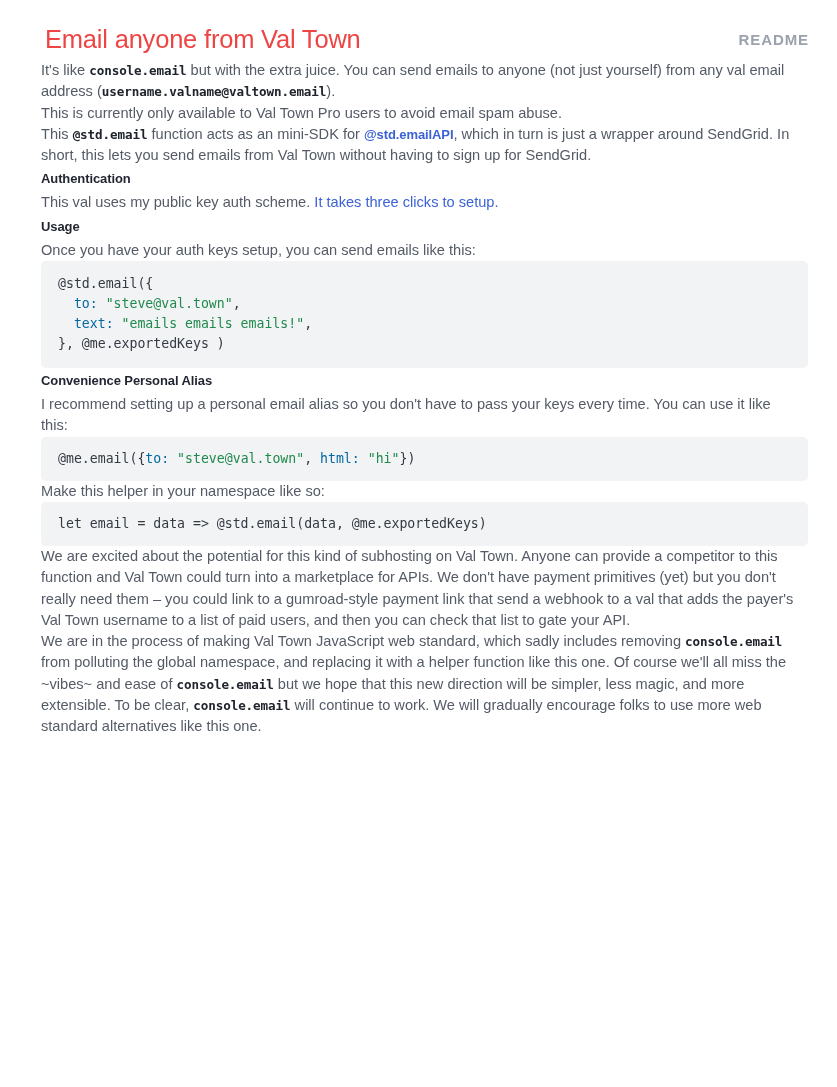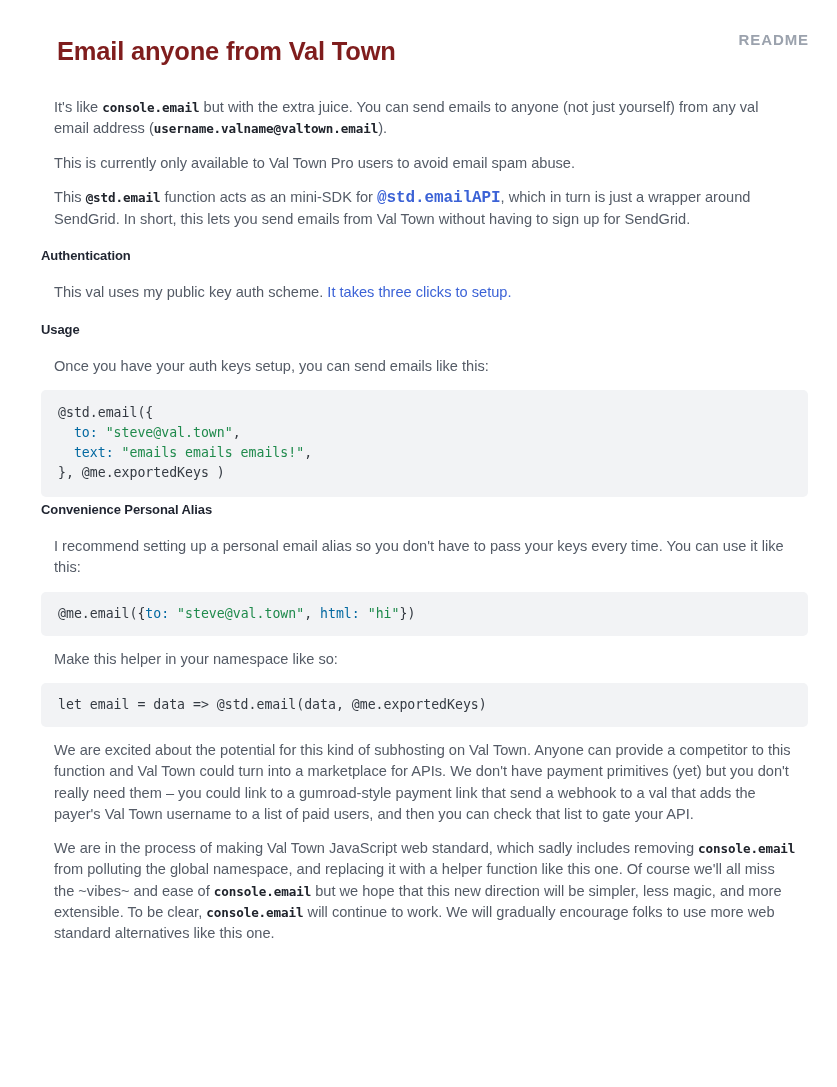--- a/index.html
+++ b/index.html
@@ -24,24 +24,24 @@
   
   .header-row {
     position: relative;
     display: flex;
     align-items: flex-start;
     justify-content: space-between;
   }
   h1.doc-title {
     font-size: 25.5px;
     line-height: 34px;
-    font-weight: 700;
-    color: #7f1d1d;
+    font-weight: 400;
+    color: #ef4444;
     letter-spacing: -0.2px;
-    margin: 16px;
+    margin: 4px;
     padding: 0;
   }
   .readme-badge {
     font-size: 15px;
     letter-spacing: 0.9px;
     font-weight: 600;
     color: #9ba2ad;
     margin-top: 13px;
     margin-right: 0px;
     white-space: nowrap;
@@ -59,43 +59,43 @@
   .mt-auth   { margin-top: 33px; }
   .mt-usage  { margin-top: 33px; }
   .mt-alias  { margin-top: 33px; }
   .mt-future { margin-top: 36px; }
 
   
   p.para {
     font-size: 14.6px;
     line-height: 21.3px;
     color: #545b66;
-    margin: 13px;
+    margin: 0;
     max-width: 760px;
   }
   .p-lead     { margin-top: 22px; }
   .p-gap      { margin-top: 21px; }
   .p-after-h2 { margin-top: 22px; }
   .p-tight    { margin-top: 20px; }
 
   
   code.inline {
     font-family: "DejaVu Sans Mono", "Liberation Mono", monospace;
     font-size: 12.6px;
     font-weight: 700;
     color: #20242c;
     letter-spacing: -0.1px;
   }
   a.link {
     color: #3b62d6;
     text-decoration: none;
   }
   a.link.code {
-    font-family: Liberation Mono, monospace;
-    font-size: 16px;
+    font-family: Liberation Sans, sans-serif;
+    font-size: 13px;
     font-weight: 700;
     letter-spacing: -0.1px;
   }
 
   
   pre.codeblock {
     background: #f2f3f5;
     border-radius: 5px;
     margin: 0;
     padding: 13px 17px 14px 17px;

